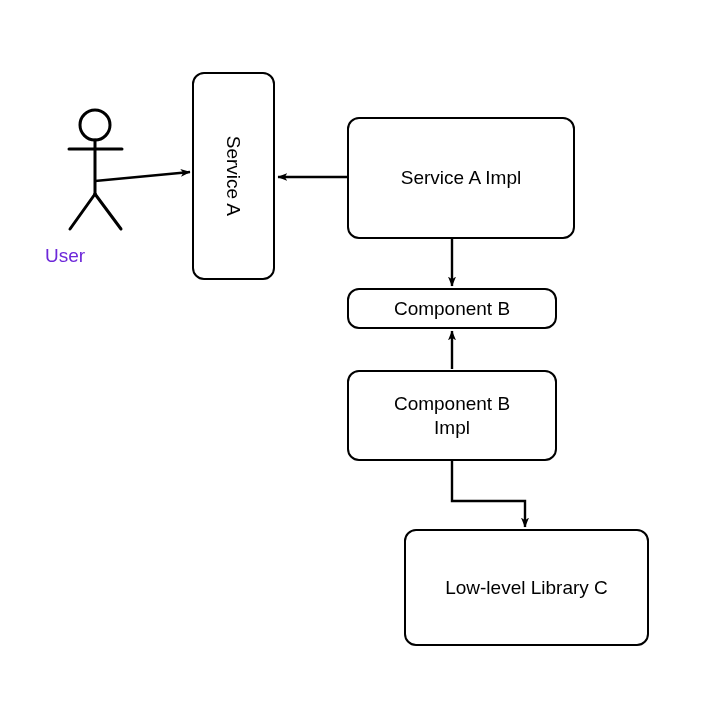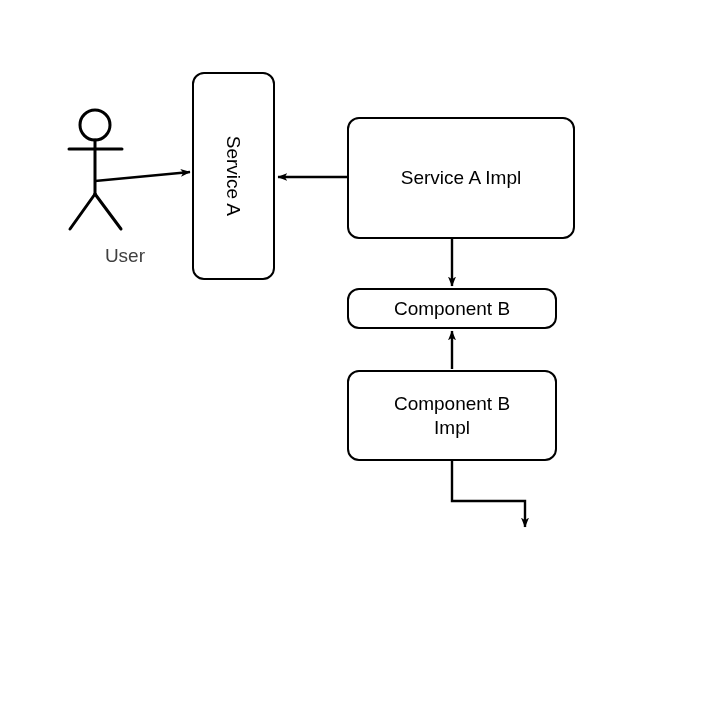--- a/index.html
+++ b/index.html
@@ -85,23 +85,23 @@
     top: 105px;
     width: 82px;
     height: 170px;
     z-index: 2;
   }
   #actor-user-label {
     position: absolute;
     left: 45px;
     top: 245px;
     width: 100px;
-    text-align: right;
+    text-align: left;
     font-size: 19px;
-    color: #404040;
+    color: #6d28d9;
     z-index: 2;
   }
 </style>
 </head>
 <body>
 
 <div id="canvas">
 
   <svg id="edge-layer" width="714" height="708" viewBox="0 0 714 708" xmlns="http://www.w3.org/2000/svg">
     <defs>
@@ -142,14 +142,17 @@
 
   <div class="node" id="node-component-b">
     <span class="node-label">Component B</span>
   </div>
 
   <div class="node" id="node-component-b-impl">
     <span class="node-label">Component B
 Impl</span>
   </div>
 
+  <div class="node" id="node-low-level-library-c">
+    <span class="node-label">Low-level Library C</span>
+  </div>
 
 </div>
 
 </body></html>

